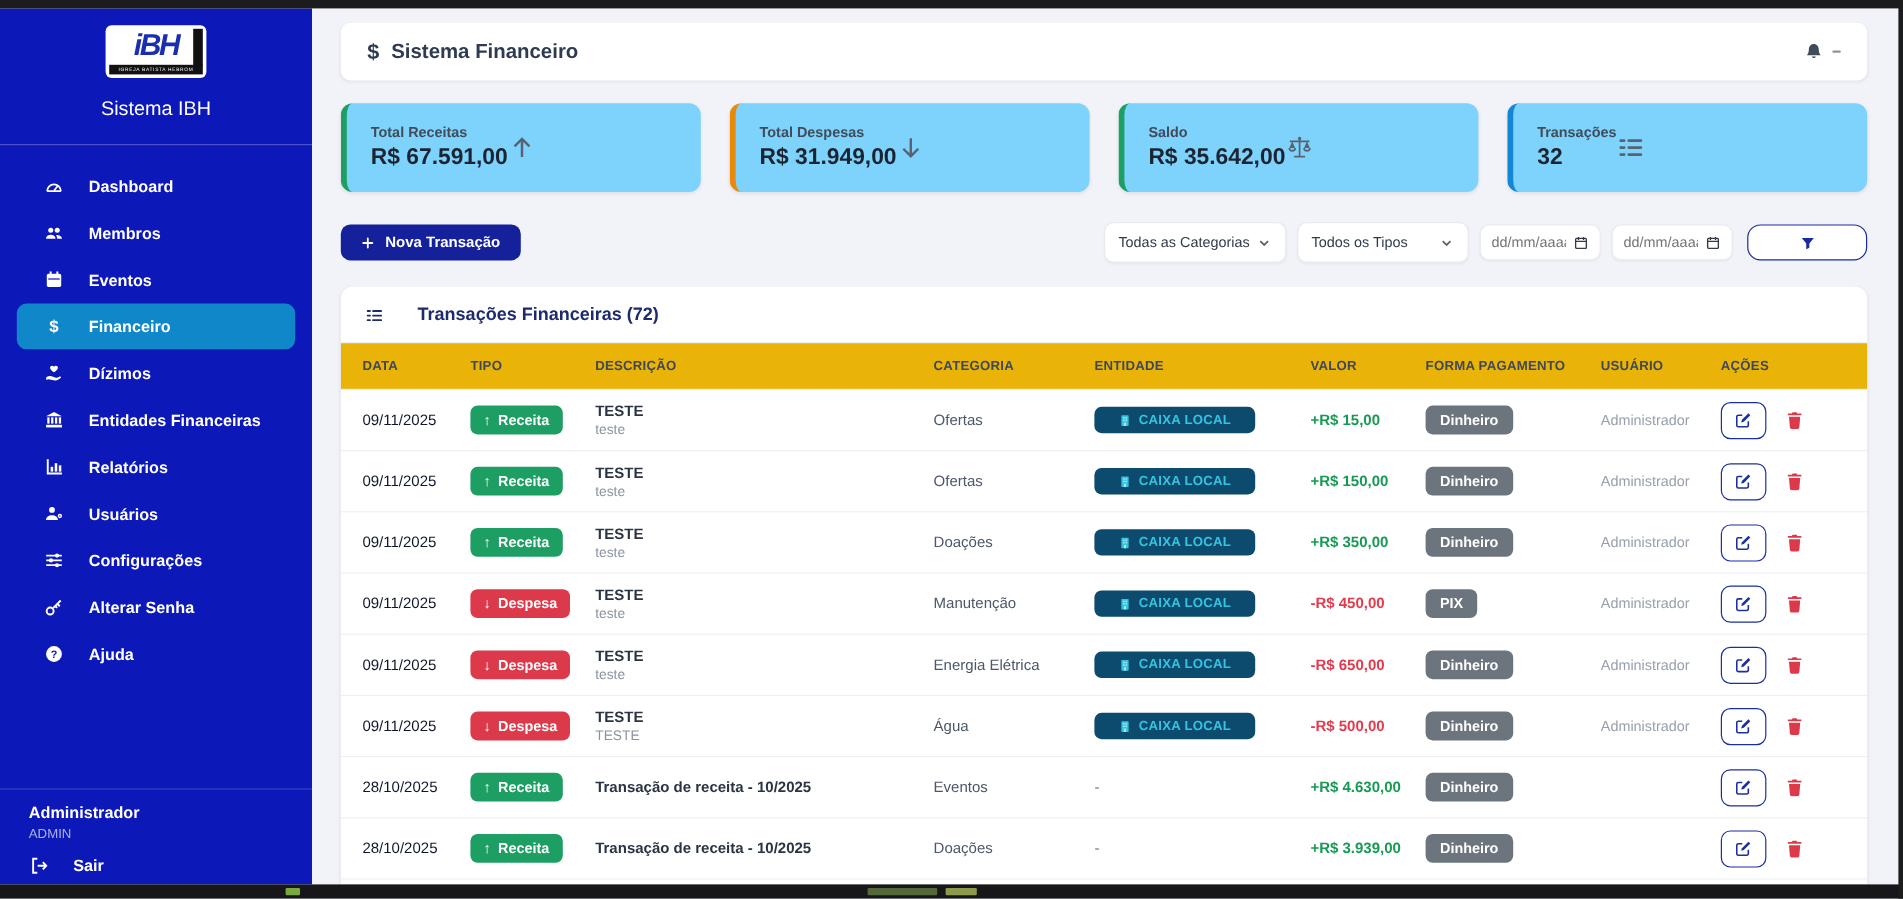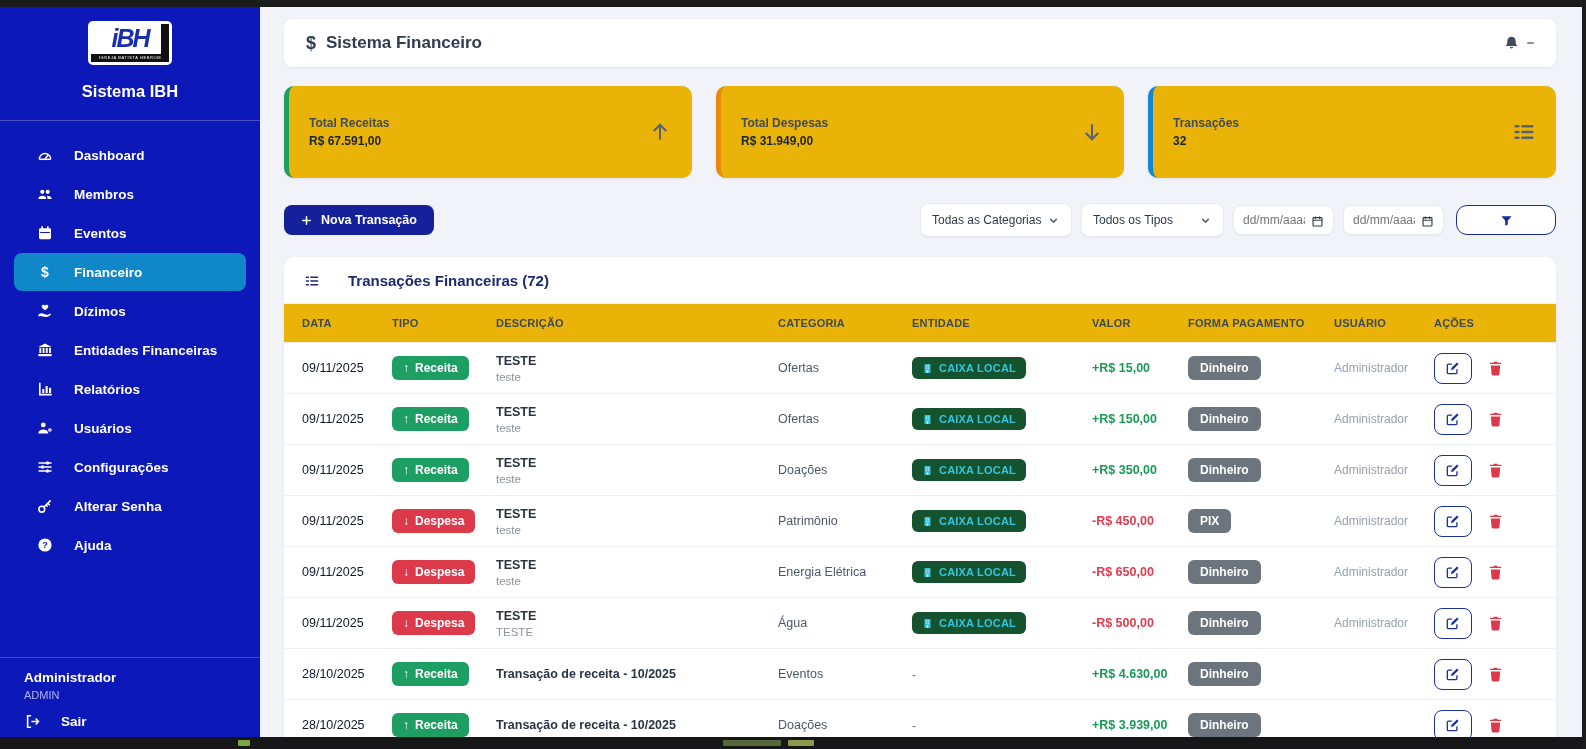--- a/index.html
+++ b/index.html
@@ -16,21 +16,21 @@
   .app{position:absolute;top:7px;bottom:12px;left:0;right:4px;display:flex}
 
   
   .sidebar{width:260px;min-width:260px;background:#0c18b8;color:#fff;display:flex;flex-direction:column;overflow:hidden}
   .logo-box{margin:14px auto 0;width:84px;height:44px;background:#fff;border-radius:5px;position:relative;
             display:flex;align-items:flex-start;justify-content:center}
   .logo-text{color:#1a2fae;font-weight:800;font-size:25px;letter-spacing:-2px;line-height:34px;font-style:italic}
   .logo-vstrip{position:absolute;right:3px;top:3px;bottom:10px;width:8px;background:#111}
   .logo-banner{position:absolute;left:3px;right:3px;bottom:3px;height:8px;background:#111;color:#fff;
                font-size:4px;letter-spacing:.6px;text-align:center;line-height:8px;overflow:hidden;white-space:nowrap}
-  .sb-title{text-align:center;font-size:16.5px;font-weight:700;margin-top:17px}
+  .sb-title{text-align:center;font-size:16.5px;font-weight:400;margin-top:17px}
   .sb-divider{border-top:1px solid rgba(255,255,255,.25);margin:19px 0 8px}
   .nav{flex:1;overflow:hidden;padding-top:6px}
   .nav-item{display:flex;align-items:center;gap:21px;margin:1px 14px;padding:11px 22px;border-radius:8px;
             font-size:13.5px;font-weight:600;cursor:pointer;color:#fff}
   .nav-item.active{background:#0f87c9}
   .nav-icon{width:17px;height:16px;display:inline-flex;align-items:center;justify-content:center;flex:none}
   .nav-icon svg{width:16px;height:16px}
   .sb-footer{border-top:1px solid rgba(255,255,255,.22);padding:12px 24px 8px}
   .sb-user{font-size:13.5px;font-weight:700}
   .sb-role{font-size:11px;color:rgba(255,255,255,.65);margin-top:4px}
@@ -42,24 +42,24 @@
   .topbar{height:48px;min-height:48px;background:#fff;border-radius:8px;box-shadow:0 1px 3px rgba(16,24,40,.07);
           display:flex;align-items:center;padding:0 22px}
   .topbar-title{display:flex;align-items:center;gap:10px;color:#2e3b50;font-size:17px;font-weight:700}
   .topbar-dollar{font-size:18px;font-weight:800}
   .topbar-right{margin-left:auto;display:flex;align-items:center;gap:7px}
   .bell{width:17px;height:17px;color:#414b59;cursor:pointer}
   .bell svg{width:17px;height:17px}
   .caret-dash{width:7px;height:2px;background:#8a93a0;border-radius:1px;cursor:pointer}
 
   .cards{display:flex;gap:24px;margin-top:19px}
-  .card{flex:1;height:92px;background:#eab308;border-radius:10px;box-shadow:0 1px 3px rgba(16,24,40,.08);
-        border-left:5px solid #ccc;display:flex;align-items:center;justify-content:space-between;padding:0 20px}
+  .card{flex:1;height:74px;background:#7dd3fc;border-radius:10px;box-shadow:0 1px 3px rgba(16,24,40,.08);
+        border-left:5px solid #ccc;display:flex;align-items:center;padding:0 20px}
   .card-label{font-size:12px;font-weight:700;color:#414b59}
-  .card-value{font-size:12px;font-weight:800;color:#1b2430;margin-top:4px}
+  .card-value{font-size:19px;font-weight:800;color:#1b2430;margin-top:4px}
   .card-icon{width:24px;height:24px;color:#59636f}
   .card-icon svg{width:24px;height:24px}
 
   .toolbar{display:flex;align-items:center;justify-content:space-between;margin-top:25px;min-height:34px}
   .btn-new{display:inline-flex;align-items:center;gap:9px;background:#14219b;color:#fff;border:none;border-radius:8px;
            padding:8px 17px;font-size:12.5px;font-weight:700;cursor:pointer;font-family:inherit}
   .btn-new .ic{width:11px;height:11px;display:inline-flex}
   .btn-new .ic svg{width:11px;height:11px}
   .filters{display:flex;align-items:center;gap:9px}
   .sel{display:flex;align-items:center;justify-content:space-between;background:#fff;border:1px solid #e8eaee;
@@ -91,22 +91,22 @@
   .t-head .th{font-size:11px;font-weight:700;color:#3f4956;letter-spacing:.2px;padding:13px 6px 13px 0;text-transform:uppercase}
   .t-row{min-height:51px;border-bottom:1px solid #edf0f3}
   .c-date{font-size:12.5px;color:#0f172a}
   .type-badge{display:inline-flex;align-items:center;gap:6px;padding:5px 11px;border-radius:6px;color:#fff;
               font-size:12px;font-weight:700;width:max-content}
   .type-badge.receita{background:#1d9e63}
   .type-badge.despesa{background:#dc3a4b}
   .desc-title{font-size:12.5px;font-weight:700;color:#2a3442}
   .desc-sub{font-size:11.5px;color:#8a93a0;margin-top:3px}
   .c-cat{font-size:12.5px;color:#4c5768}
-  .entity-badge{display:inline-flex;align-items:center;gap:6px;background:#14532d;color:#35c4e0;font-size:11px;
-                font-weight:700;padding:5px 10px;border-radius:6px;width:max-content;letter-spacing:.2px}
+  .entity-badge{display:inline-flex;align-items:center;gap:6px;background:#0c4a6e;color:#35c4e0;font-size:11px;
+                font-weight:700;padding:5px 20px;border-radius:6px;width:max-content;letter-spacing:.2px}
   .entity-badge .ic{width:11px;height:11px;display:inline-flex}
   .entity-badge .ic svg{width:11px;height:11px}
   .entity-dash{font-size:12.5px;color:#6a7482}
   .c-val{font-size:12.5px;font-weight:700}
   .c-val.pos{color:#189a55}
   .c-val.neg{color:#e23b4e}
   .pay-badge{display:inline-block;background:#6c757d;color:#fff;font-size:12px;font-weight:700;
              padding:5px 12px;border-radius:6px;width:max-content}
   .c-user{font-size:12px;color:#97a0ac}
   .c-actions{display:flex;align-items:center;gap:15px}
@@ -310,20 +310,32 @@
   <div class="card" style="border-left-color: rgb(232, 137, 12);">
     <div>
       <div class="card-label">Total Despesas</div>
       <div class="card-value">R$ 31.949,00</div>
     </div>
     <span class="card-icon"><svg viewBox="0 0 20 20" fill="none" stroke="currentColor" stroke-width="1.7">
               <path d="M10 3.5v12M4.8 10.8 10 16l5.2-5.2"></path>
             </svg></span>
   </div>
 
+  <div class="card" style="border-left-color: rgb(29, 158, 99);">
+    <div>
+      <div class="card-label">Saldo</div>
+      <div class="card-value">R$ 35.642,00</div>
+    </div>
+    <span class="card-icon"><svg viewBox="0 0 20 20" fill="none" stroke="currentColor" stroke-width="1.2">
+              <path d="M10 3.5V16M6.2 16.3h7.6M3.2 5.6h13.6"></path>
+              <circle cx="10" cy="3.6" r="1.2" fill="currentColor" stroke="none"></circle>
+              <path d="M4.9 5.6 2.9 10.2h4zM15.1 5.6l-2 4.6h4z" fill="currentColor" stroke="none"></path>
+              <path d="M2.9 10.2a2 2 0 0 0 4 0M13.1 10.2a2 2 0 0 0 4 0"></path>
+            </svg></span>
+  </div>
 
   <div class="card" style="border-left-color: rgb(18, 135, 216);">
     <div>
       <div class="card-label">Transações</div>
       <div class="card-value">32</div>
     </div>
     <span class="card-icon"><svg viewBox="0 0 20 20" stroke="currentColor" stroke-width="1.9" stroke-linecap="round" fill="none">
               <path d="M3 5.2h2.4M3 10h2.4M3 14.8h2.4M8.6 5.2h8.4M8.6 10h8.4M8.6 14.8h8.4"></path>
             </svg></span>
   </div>
@@ -541,21 +553,21 @@
     <div>
       <span class="type-badge despesa">
         <span class="type-arrow">↓</span>
         <span class="type-label">Despesa</span>
       </span>
     </div>
     <div>
       <div class="desc-title">TESTE</div>
       <div class="desc-sub">teste</div>
     </div>
-    <div class="c-cat">Patrimônio</div>
+    <div class="c-cat">Manutenção</div>
     <div>
       <span class="entity-badge">
         <span class="ic">
                   <svg viewBox="0 0 16 16" fill="currentColor">
                     <rect x="3.6" y="1.6" width="8.8" height="12.8" rx=".8"></rect>
                     <rect x="5.8" y="3.8" width="1.6" height="1.6" fill="#c8f0f8"></rect>
                     <rect x="8.6" y="3.8" width="1.6" height="1.6" fill="#c8f0f8"></rect>
                     <rect x="5.8" y="6.8" width="1.6" height="1.6" fill="#c8f0f8"></rect>
                     <rect x="8.6" y="6.8" width="1.6" height="1.6" fill="#c8f0f8"></rect>
                     <rect x="7" y="10.4" width="2" height="4" fill="#c8f0f8"></rect>

